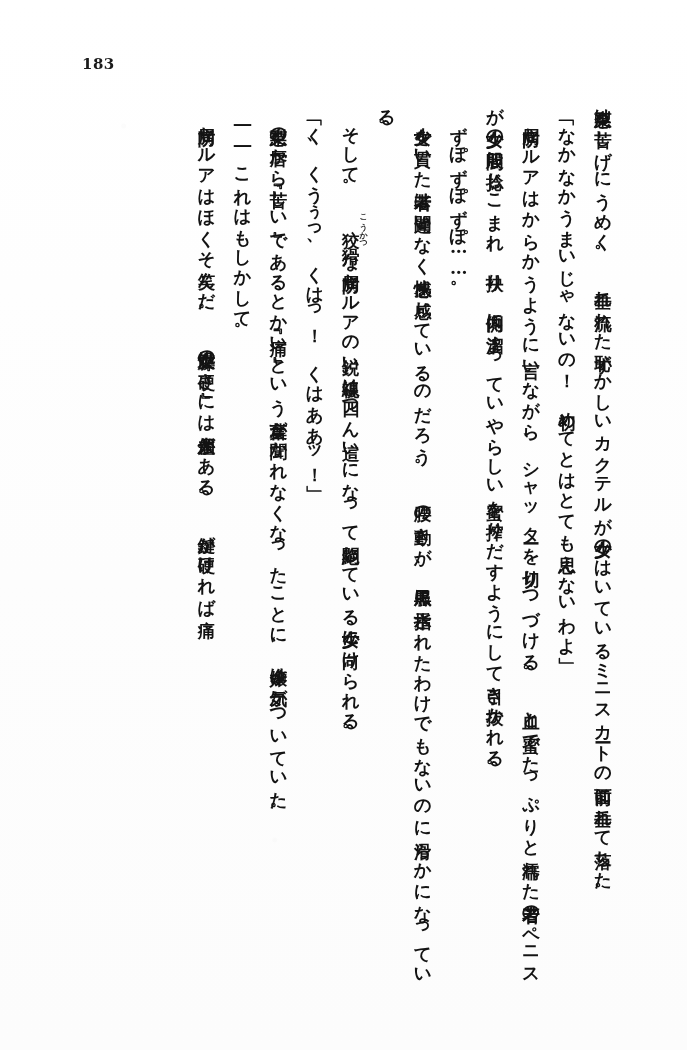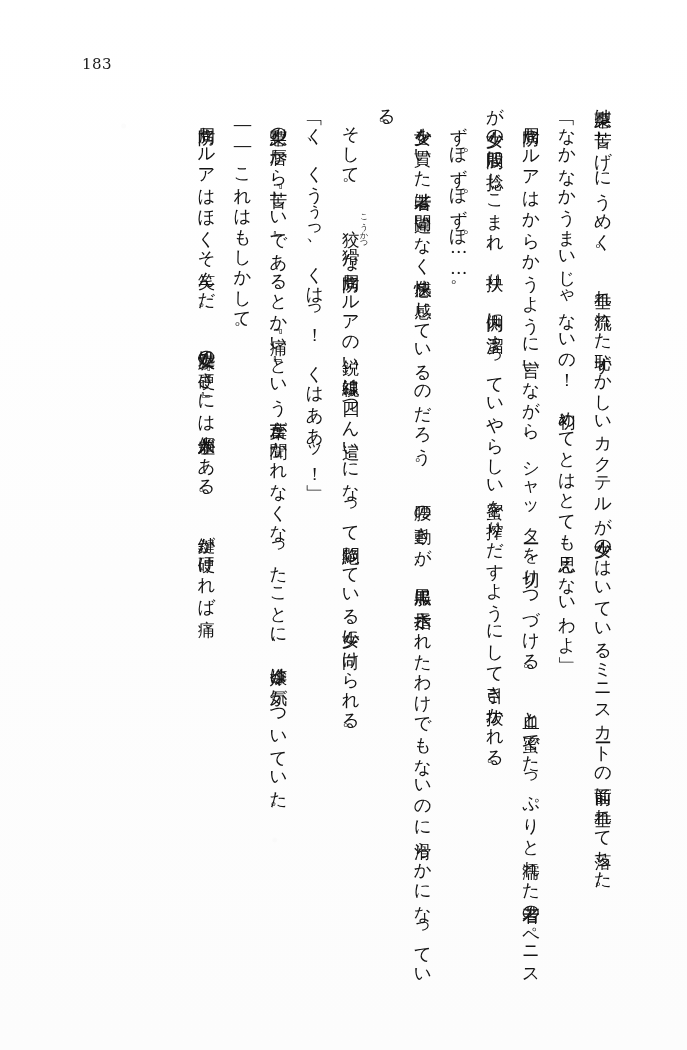--- a/index.html
+++ b/index.html
@@ -14,20 +14,21 @@
     overflow: hidden;
     position: relative;
   }
   #page {
     position: absolute;
     left: 0;
     top: 0;
     width: 687px;
     height: 1050px;
     background: #c4b5fd;
+    font-weight: bold;
   }
   
   #paper-texture {
     position: absolute;
     inset: 0;
     background:
       radial-gradient(circle at 18% 12%, rgba(0,0,0,0.012) 0 2px, rgba(0,0,0,0) 3px),
       radial-gradient(circle at 72% 40%, rgba(0,0,0,0.012) 0 2px, rgba(0,0,0,0) 3px),
       radial-gradient(circle at 40% 80%, rgba(0,0,0,0.010) 0 2px, rgba(0,0,0,0) 3px),
       linear-gradient(180deg, #ffffff 0%, #fdfdfd 55%, #fcfcfc 100%);

